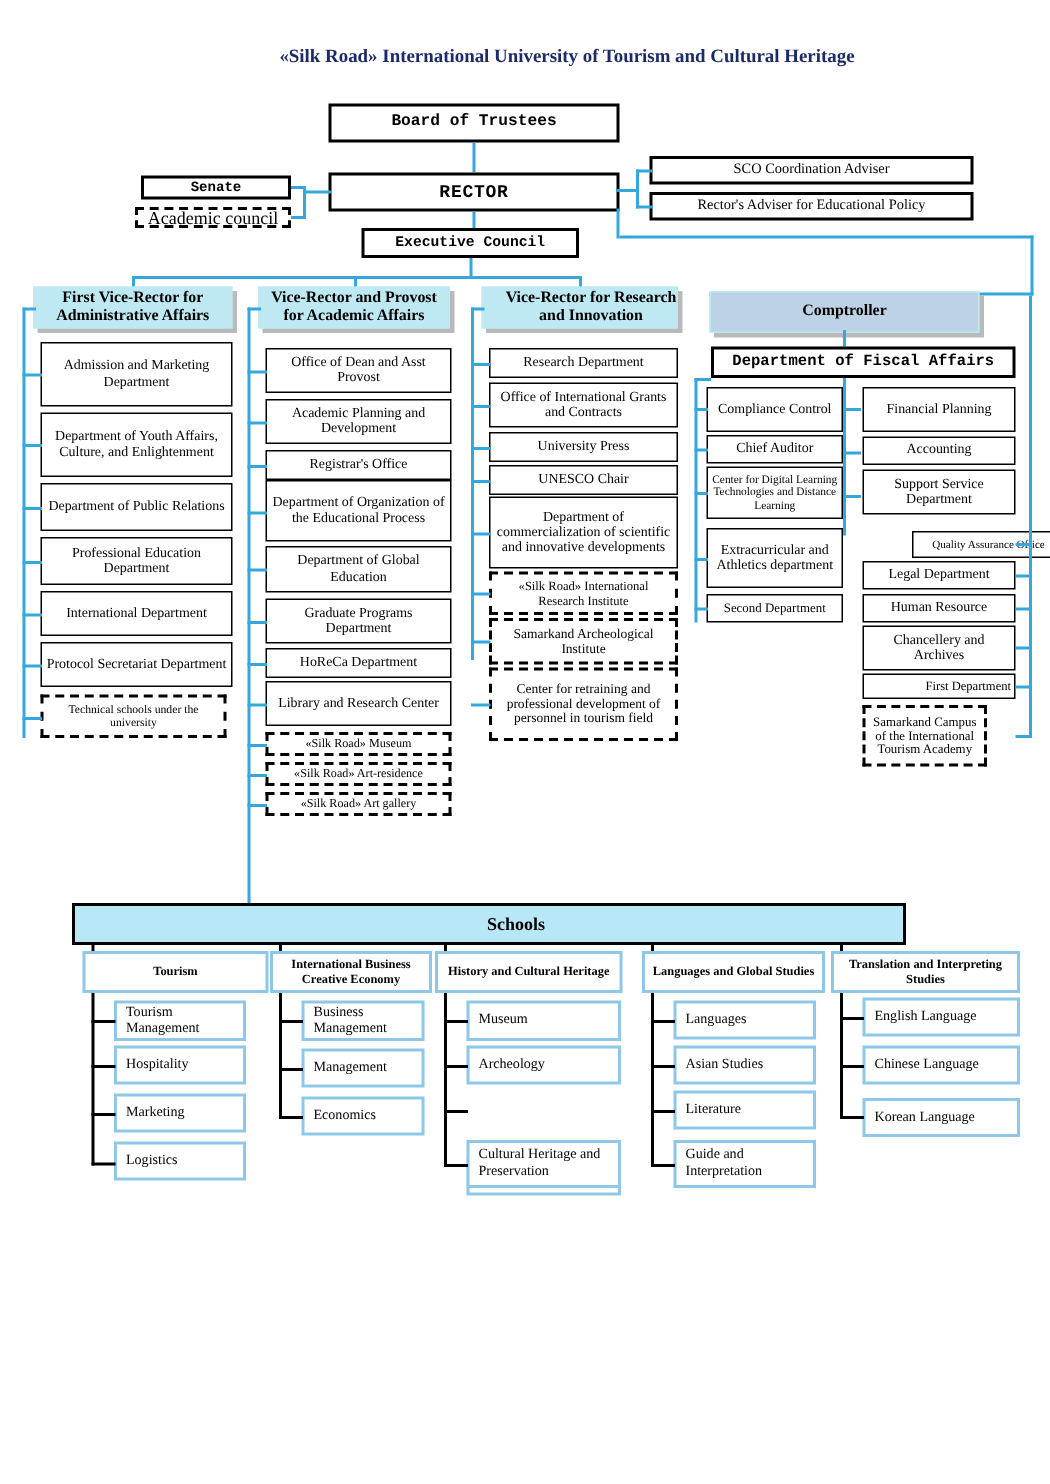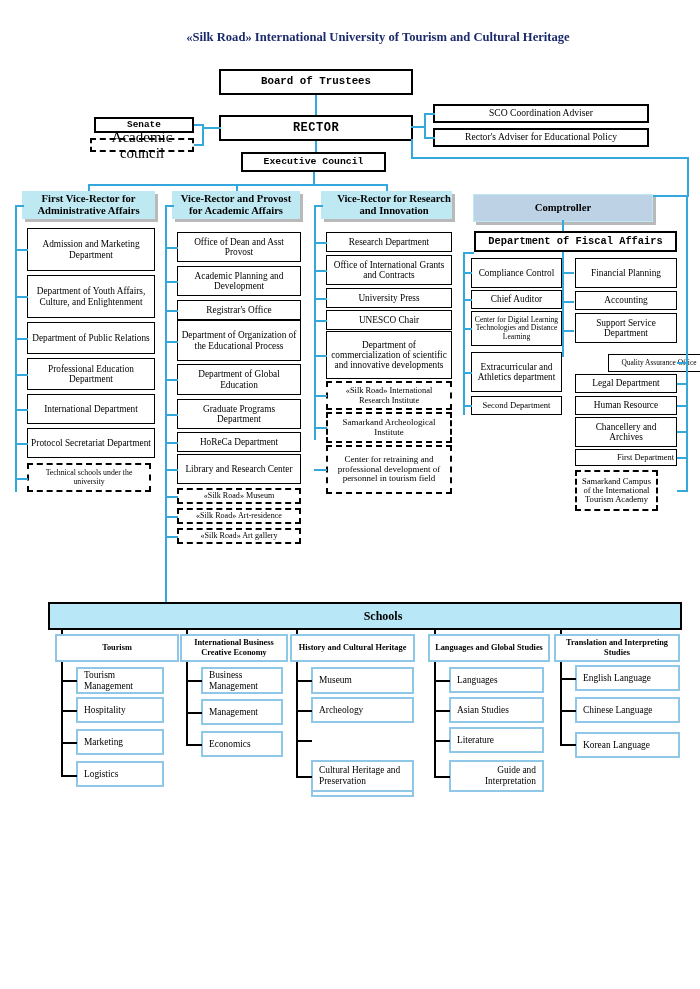--- a/index.html
+++ b/index.html
@@ -71,21 +71,21 @@
 
   <div id="title">«Silk Road» International University of Tourism and Cultural Heritage</div>
 
   <div class="box thick bold" style="left:219px;top:69px;width:194px;height:26px;font-size:10.8px;">Board of Trustees</div>
 
   <div class="ln" style="left:315px;top:95px;width:2.2px;height:20px;"></div>
 
   <div class="box thick bold" style="left:219px;top:115px;width:194px;height:26px;font-size:12px;letter-spacing:.5px;">RECTOR</div>
 
   <div class="box thick bold" style="left:94px;top:117px;width:100px;height:16px;font-size:9.4px;">Senate</div>
-  <div class="box dashed" style="left:90px;top:138px;width:104px;height:14px;font-size:15px;">Academic council</div>
+  <div class="box dashed" style="left:90px;top:138px;width:104px;height:14px;font-size:12px;">Academic council</div>
 
   <div class="ln" style="left:202px;top:124px;width:2.2px;height:22px;"></div>
   <div class="ln" style="left:194px;top:124px;width:10px;height:2.2px;"></div>
   <div class="ln" style="left:194px;top:144px;width:10px;height:2.2px;"></div>
   <div class="ln" style="left:202px;top:127px;width:19px;height:2.2px;"></div>
 
   <div class="box thick" style="left:433px;top:104px;width:216px;height:19px;font-size:9.6px;">SCO Coordination Adviser</div>
   <div class="box thick" style="left:433px;top:128px;width:216px;height:19px;font-size:9.6px;">Rector's Adviser for Educational Policy</div>
 
   <div class="ln" style="left:424px;top:113px;width:2.2px;height:26px;"></div>
@@ -215,21 +215,21 @@
   <div class="box dashed" style="left:575px;top:470px;width:83px;height:41px;font-size:8.6px;">Samarkand Campus of the International Tourism Academy</div>
 
   <div class="ln" style="left:686px;top:197px;width:2.2px;height:295px;"></div>
   <div class="ln" style="left:677px;top:362px;width:11px;height:2.2px;"></div>
   <div class="ln" style="left:677px;top:383px;width:11px;height:2.2px;"></div>
   <div class="ln" style="left:677px;top:405px;width:11px;height:2.2px;"></div>
   <div class="ln" style="left:677px;top:431px;width:11px;height:2.2px;"></div>
   <div class="ln" style="left:677px;top:457px;width:11px;height:2.2px;"></div>
   <div class="ln" style="left:677px;top:490px;width:11px;height:2.2px;"></div>
 
-  <div class="schoolsbar" style="left:48px;top:602px;width:634px;height:28px;padding-left:36px;">Schools</div>
+  <div class="schoolsbar" style="left:48px;top:602px;width:556px;height:28px;padding-left:36px;">Schools</div>
 
   <div class="sbox" style="left:55px;top:634px;width:124px;height:28px;">Tourism</div>
   <div class="sbox" style="left:180px;top:634px;width:108px;height:28px;">International Business Creative Economy</div>
   <div class="sbox" style="left:290px;top:634px;width:125px;height:28px;">History and Cultural Heritage</div>
   <div class="sbox" style="left:428px;top:634px;width:122px;height:28px;">Languages and Global Studies</div>
   <div class="sbox" style="left:554px;top:634px;width:126px;height:28px;">Translation and Interpreting Studies</div>
 
   <div class="lnk" style="left:61px;top:630px;width:1.6px;height:4px;"></div>
   <div class="lnk" style="left:186px;top:630px;width:1.6px;height:4px;"></div>
   <div class="lnk" style="left:296px;top:630px;width:1.6px;height:4px;"></div>
@@ -261,21 +261,21 @@
   <div class="lbox" style="left:311px;top:760px;width:103px;height:32px;">Cultural Heritage and Preservation</div>
   <div class="lnk" style="left:296px;top:680px;width:16px;height:1.8px;"></div>
   <div class="lnk" style="left:296px;top:710px;width:16px;height:1.8px;"></div>
   <div class="lnk" style="left:296px;top:740px;width:16px;height:1.8px;"></div>
   <div class="lnk" style="left:296px;top:776px;width:16px;height:1.8px;"></div>
 
   <div class="lnk" style="left:434px;top:662px;width:1.8px;height:116px;"></div>
   <div class="lbox" style="left:449px;top:667px;width:95px;height:26px;">Languages</div>
   <div class="lbox" style="left:449px;top:697px;width:95px;height:26px;">Asian Studies</div>
   <div class="lbox" style="left:449px;top:727px;width:95px;height:26px;">Literature</div>
-  <div class="lbox" style="left:449px;top:760px;width:95px;height:32px;text-align:right;">Guide and Interpretation</div>
+  <div class="lbox" style="left:449px;top:760px;width:95px;height:32px;">Guide and Interpretation</div>
   <div class="lnk" style="left:434px;top:680px;width:16px;height:1.8px;"></div>
   <div class="lnk" style="left:434px;top:710px;width:16px;height:1.8px;"></div>
   <div class="lnk" style="left:434px;top:740px;width:16px;height:1.8px;"></div>
   <div class="lnk" style="left:434px;top:776px;width:16px;height:1.8px;"></div>
 
   <div class="lnk" style="left:560px;top:662px;width:1.8px;height:83px;"></div>
   <div class="lbox" style="left:575px;top:665px;width:105px;height:26px;">English Language</div>
   <div class="lbox" style="left:575px;top:697px;width:105px;height:26px;">Chinese Language</div>
   <div class="lbox" style="left:575px;top:732px;width:105px;height:26px;">Korean Language</div>
   <div class="lnk" style="left:560px;top:678px;width:16px;height:1.8px;"></div>

